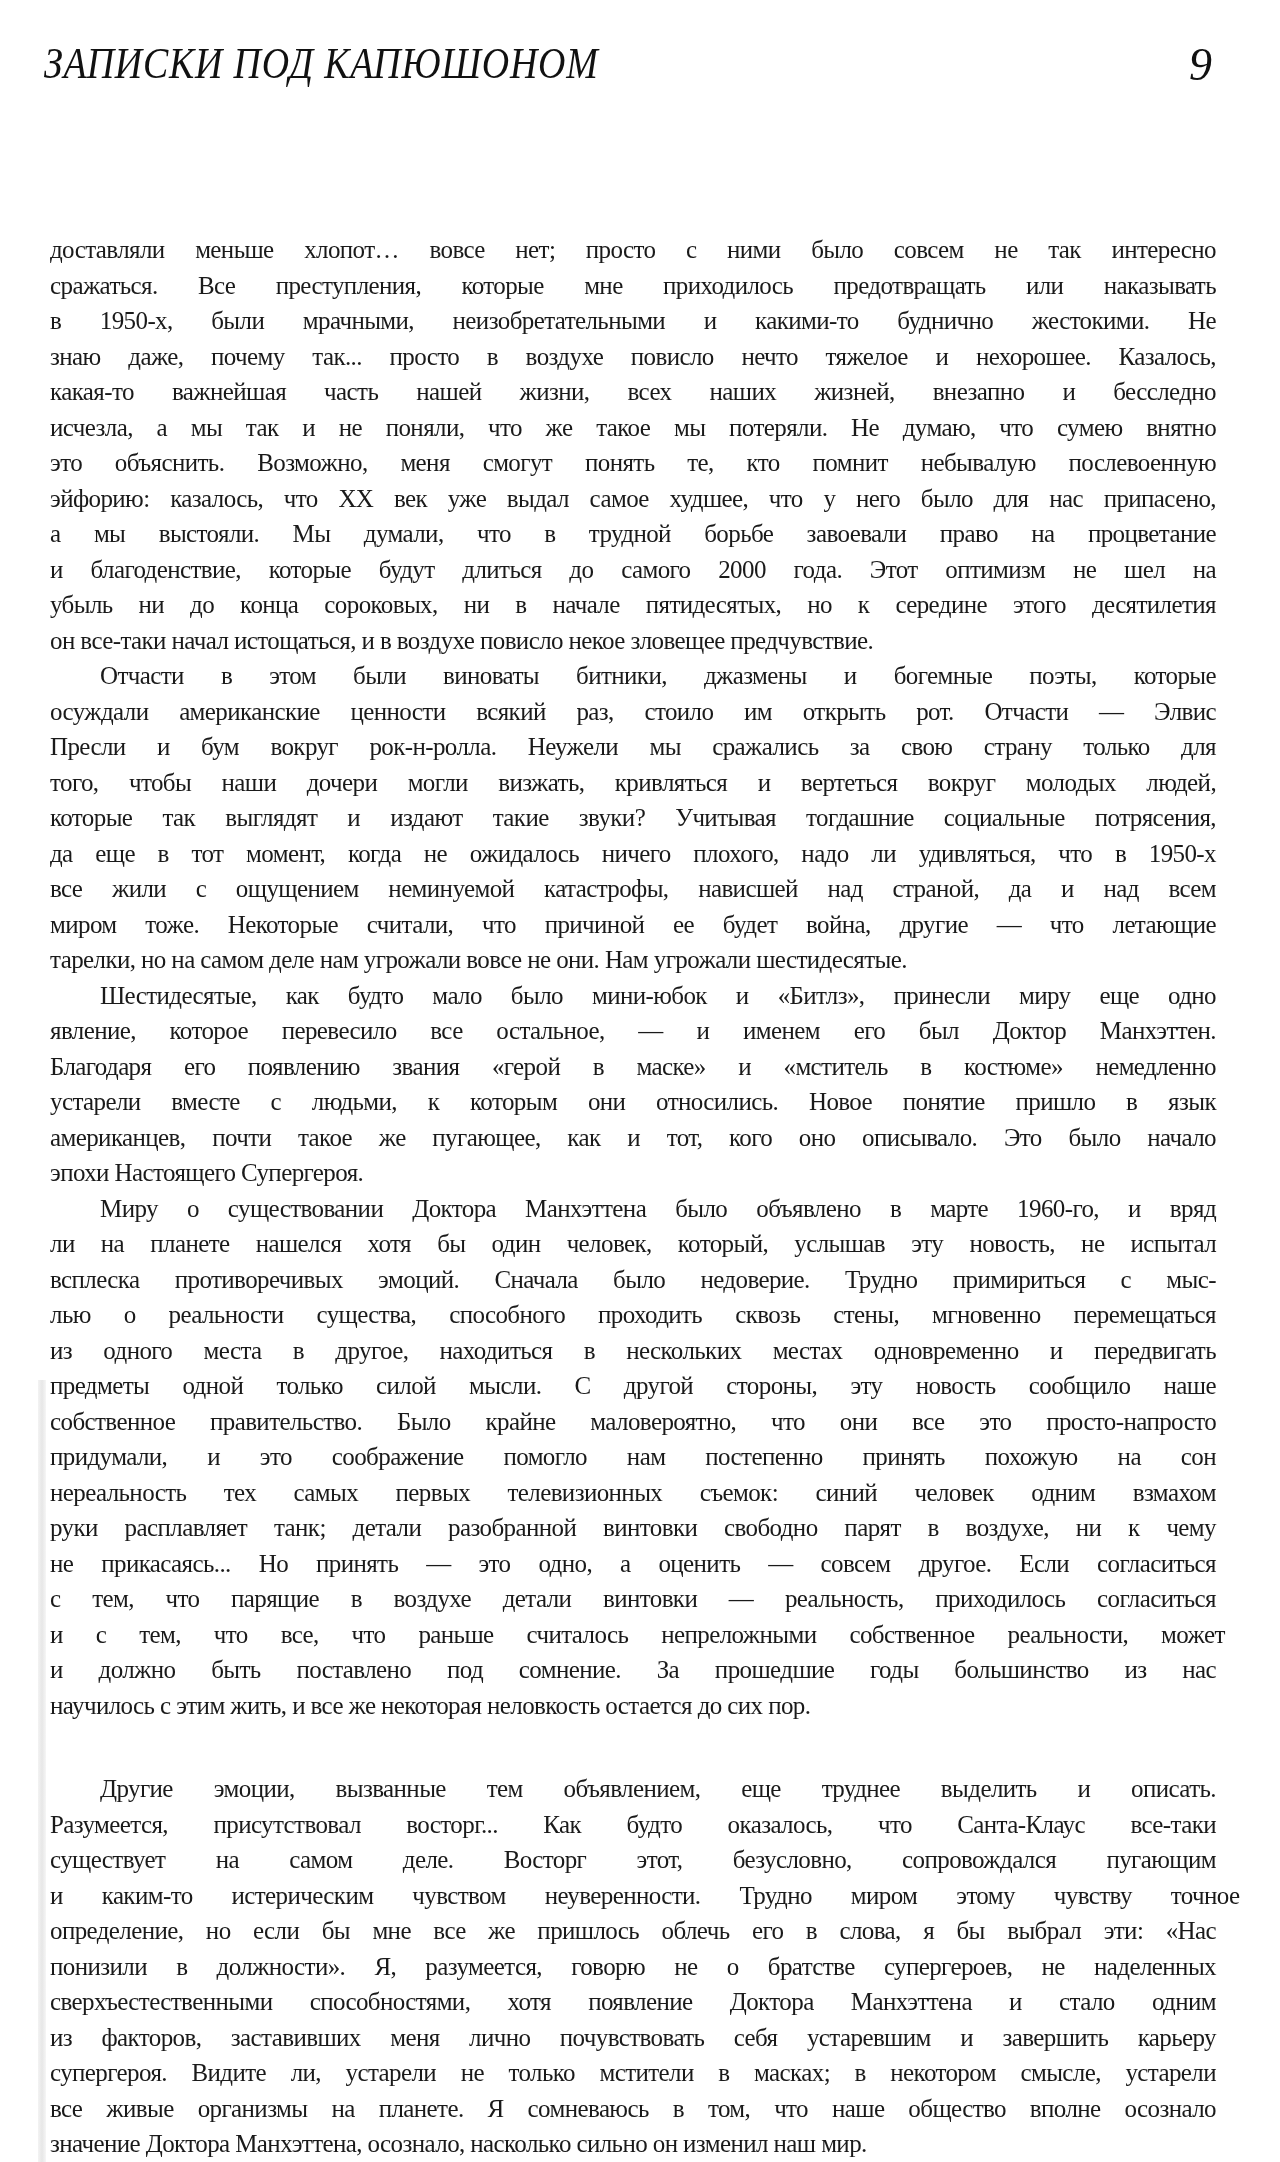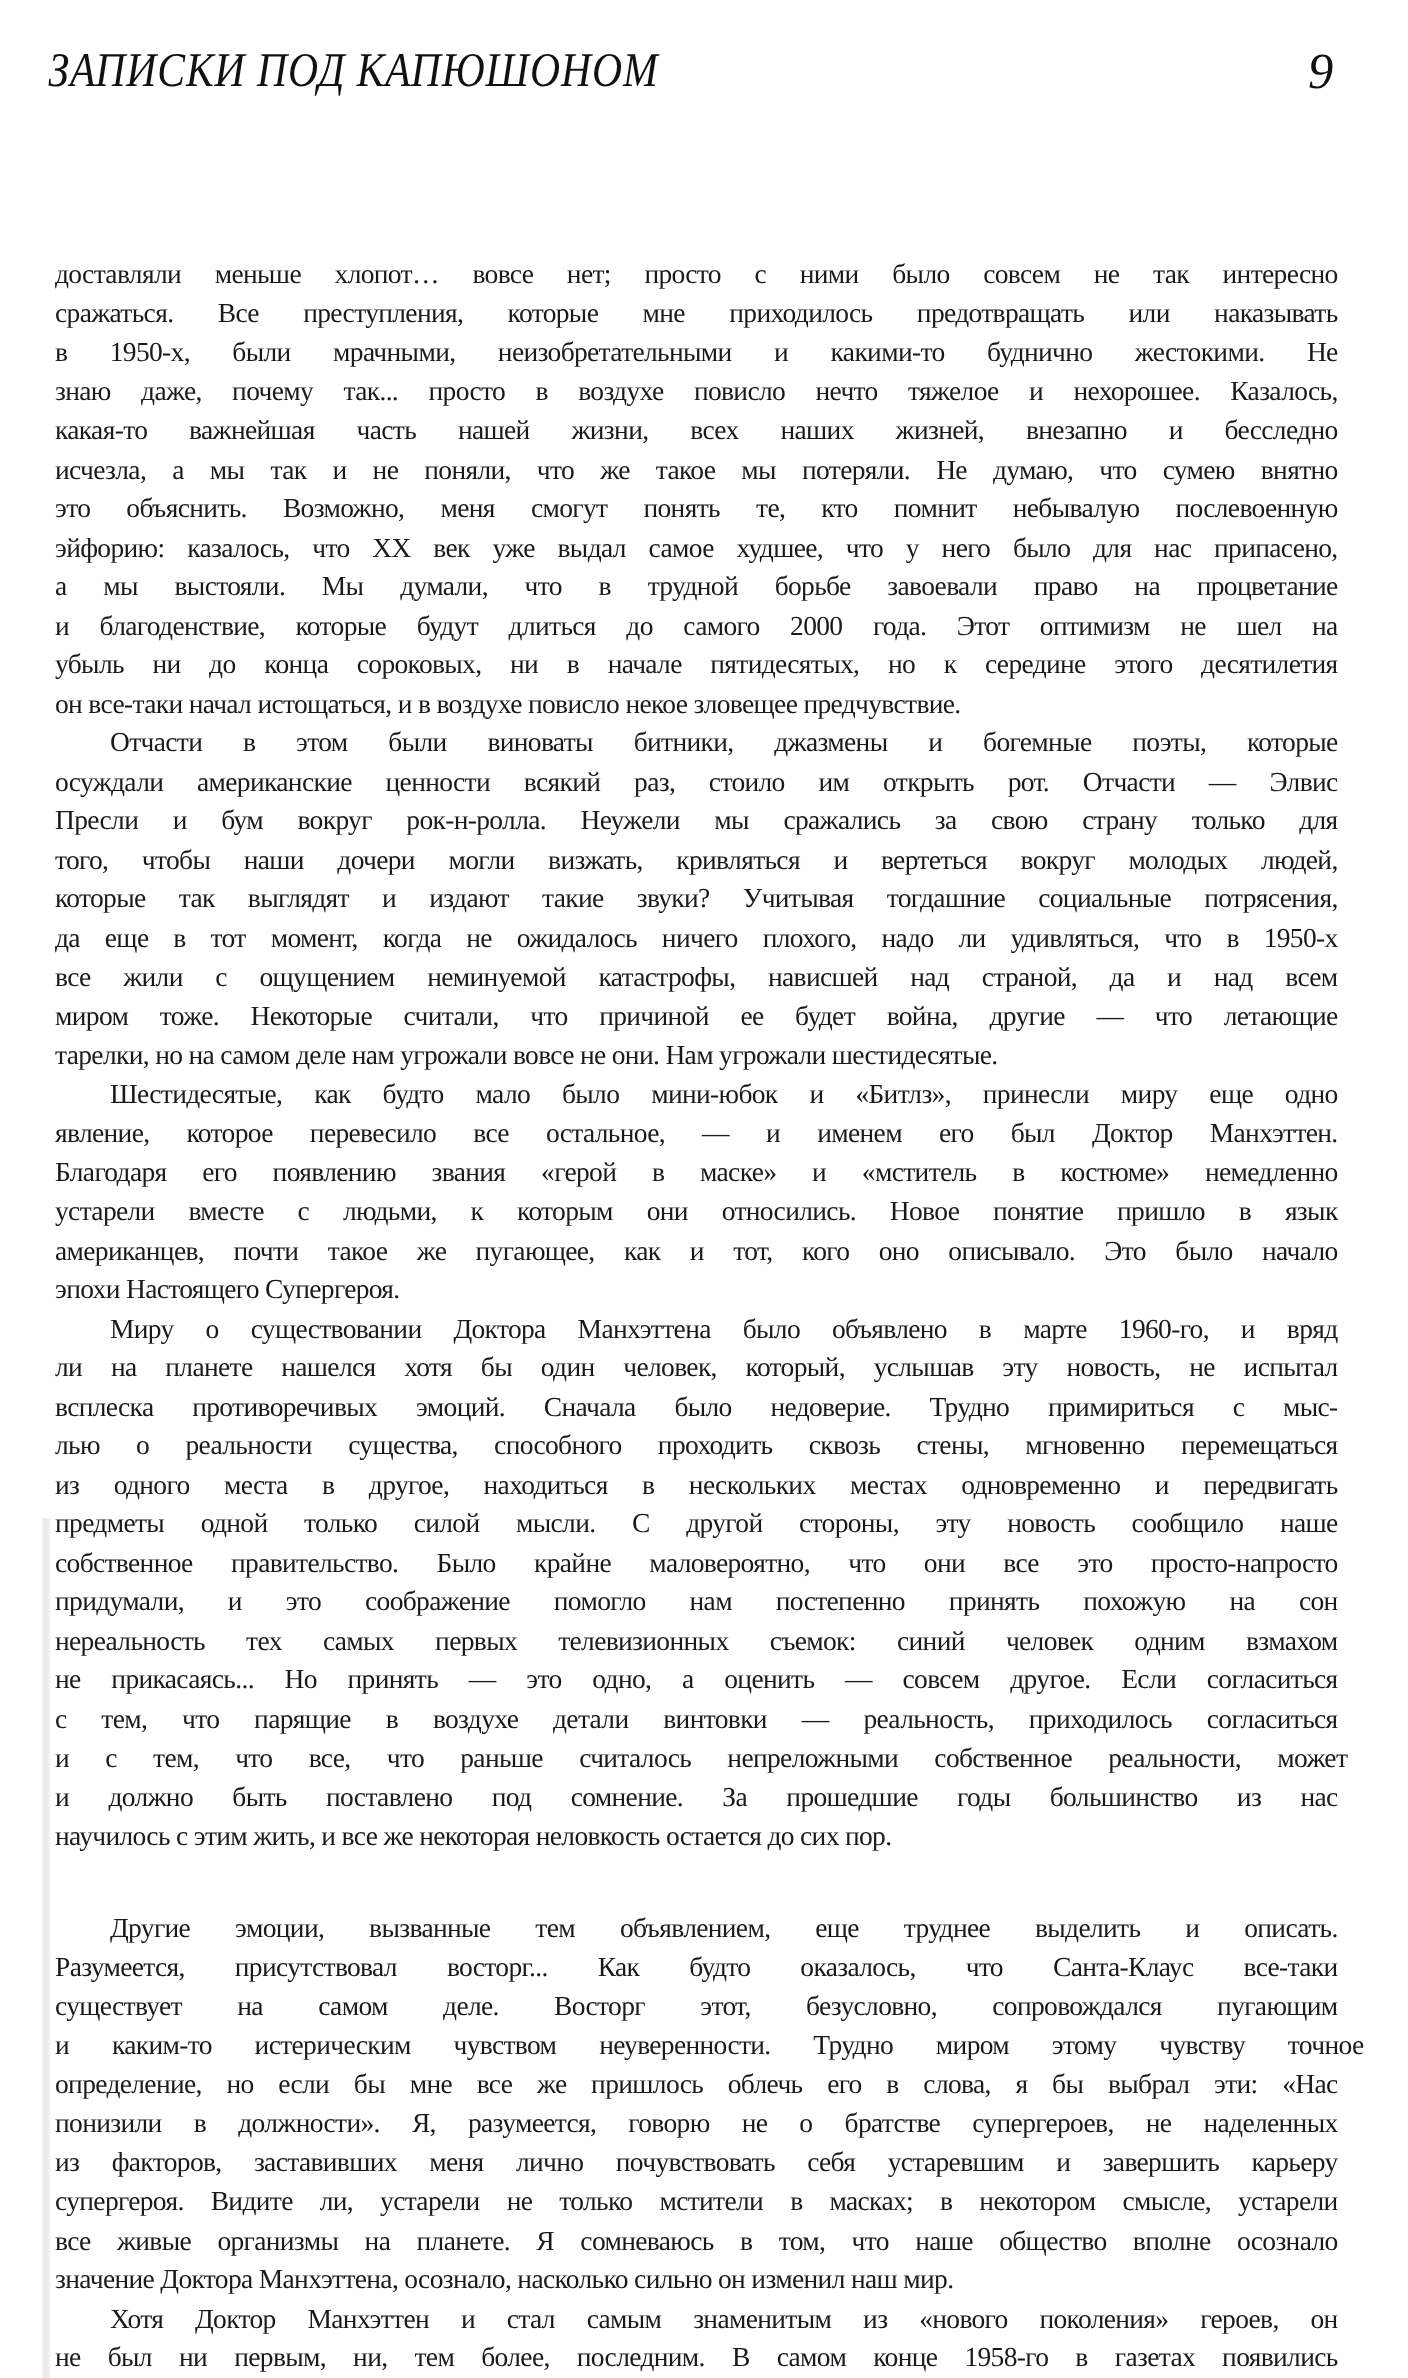--- a/index.html
+++ b/index.html
@@ -128,33 +128,35 @@
     <div class="para">
       <span class="line indent" style="word-spacing: 23.39px;">Миру о существовании Доктора Манхэттена было объявлено в марте 1960-го, и вряд</span>
       <span class="line" style="word-spacing: 20.52px;">ли на планете нашелся хотя бы один человек, который, услышав эту новость, не испытал</span>
       <span class="line" style="word-spacing: 29.61px;">всплеска противоречивых эмоций. Сначала было недоверие. Трудно примириться с мыс-</span>
       <span class="line" style="word-spacing: 27.31px;">лью о реальности существа, способного проходить сквозь стены, мгновенно перемещаться</span>
       <span class="line" style="word-spacing: 25.64px;">из одного места в другое, находиться в нескольких местах одновременно и передвигать</span>
       <span class="line" style="word-spacing: 27.57px;">предметы одной только силой мысли. С другой стороны, эту новость сообщило наше</span>
       <span class="line" style="word-spacing: 29.19px;">собственное правительство. Было крайне маловероятно, что они все это просто-напросто</span>
       <span class="line" style="word-spacing: 34.28px;">придумали, и это соображение помогло нам постепенно принять похожую на сон</span>
       <span class="line" style="word-spacing: 31.77px;">нереальность тех самых первых телевизионных съемок: синий человек одним взмахом</span>
+      <span class="line" style="word-spacing: 21.17px;">руки расплавляет танк; детали разобранной винтовки свободно парят в воздухе, ни к чему</span>
       <span class="line" style="word-spacing: 22.27px;">не прикасаясь... Но принять — это одно, а оценить — совсем другое. Если согласиться</span>
       <span class="line" style="word-spacing: 26px;">с тем, что парящие в воздухе детали винтовки — реальность, приходилось согласиться</span>
       <span class="line" style="word-spacing: 27.3px;">и с тем, что все, что раньше считалось непреложными собственное реальности, может</span>
       <span class="line" style="word-spacing: 30.1px;">и должно быть поставлено под сомнение. За прошедшие годы большинство из нас</span>
       <span class="line last">научилось с этим жить, и все же некоторая неловкость остается до сих пор.</span>
     </div>
     <div class="para">
       <span class="line indent" style="word-spacing: 35.18px; margin-top: 48px;">Другие эмоции, вызванные тем объявлением, еще труднее выделить и описать.</span>
       <span class="line" style="word-spacing: 39.8px;">Разумеется, присутствовал восторг... Как будто оказалось, что Санта-Клаус все-таки</span>
       <span class="line" style="word-spacing: 44.66px;">существует на самом деле. Восторг этот, безусловно, сопровождался пугающим</span>
       <span class="line" style="word-spacing: 33.28px;">и каким-то истерическим чувством неуверенности. Трудно миром этому чувству точное</span>
       <span class="line" style="word-spacing: 16.77px;">определение, но если бы мне все же пришлось облечь его в слова, я бы выбрал эти: «Нас</span>
       <span class="line" style="word-spacing: 23.55px;">понизили в должности». Я, разумеется, говорю не о братстве супергероев, не наделенных</span>
+      <span class="line" style="word-spacing: 31.57px;">сверхъестественными способностями, хотя появление Доктора Манхэттена и стало одним</span>
       <span class="line" style="word-spacing: 23.8px;">из факторов, заставивших меня лично почувствовать себя устаревшим и завершить карьеру</span>
       <span class="line" style="word-spacing: 18.91px;">супергероя. Видите ли, устарели не только мстители в масках; в некотором смысле, устарели</span>
       <span class="line" style="word-spacing: 18.31px;">все живые организмы на планете. Я сомневаюсь в том, что наше общество вполне осознало</span>
       <span class="line last">значение Доктора Манхэттена, осознало, насколько сильно он изменил наш мир.</span>
     </div>
     <div class="para">
       <span class="line indent" style="word-spacing: 23.26px;">Хотя Доктор Манхэттен и стал самым знаменитым из «нового поколения» героев, он</span>
       <span class="line" style="word-spacing: 18.98px;">не был ни первым, ни, тем более, последним. В самом конце 1958-го в газетах появились</span>
     </div>
   </main>

